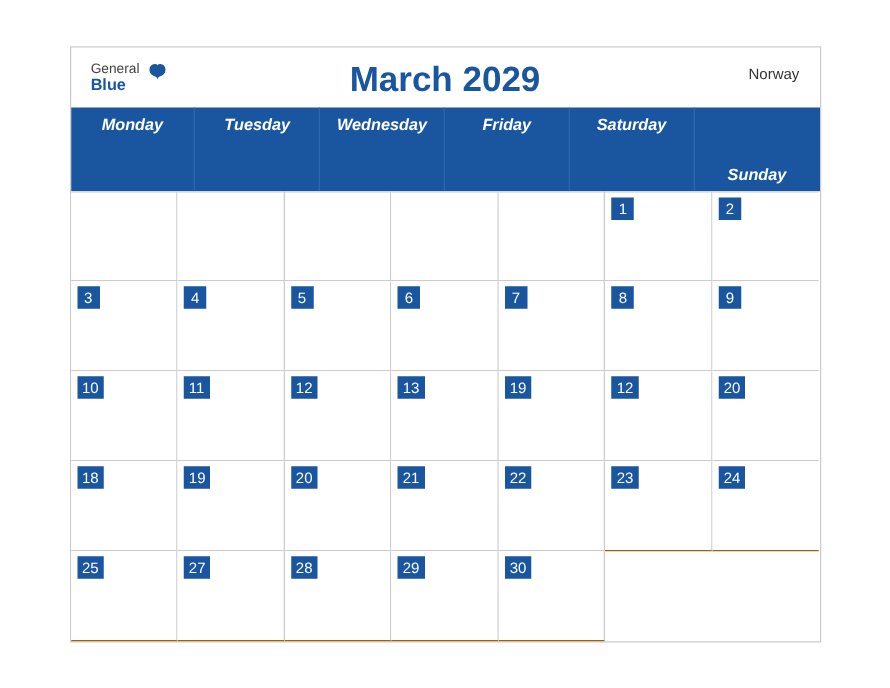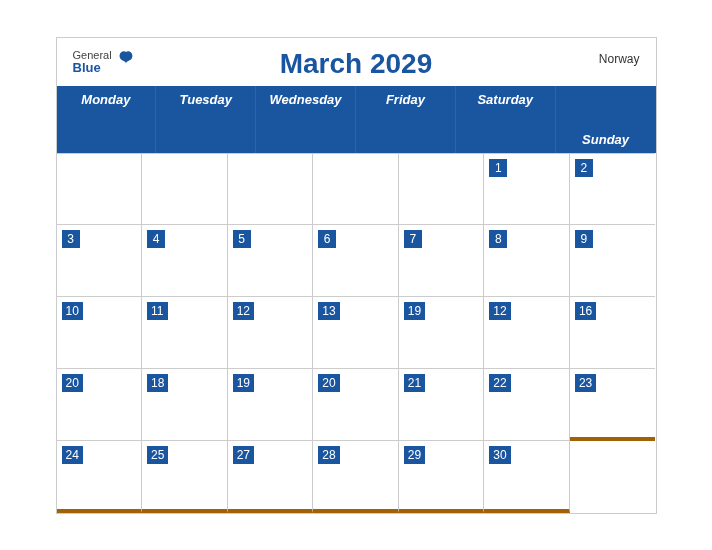--- a/index.html
+++ b/index.html
@@ -111,21 +111,21 @@
       text-align: center;
     }
     .day-cell.empty {
       background: #fff;
     }
     .day-cell.empty .day-number {
       visibility: hidden;
     }
     
     .calendar-grid .day-cell:nth-last-child(-n+7) {
-      border-bottom: 4px solid #a16207;
+      border-bottom: 1px solid #a16207;
     }
     
     .calendar-grid .day-cell:nth-child(-n+7) {
       border-top: 1px solid #ccc;
     }
   </style>
 </head>
 <body>
 
 <div class="calendar-container">
@@ -168,21 +168,20 @@
       <div class="day-cell"><span class="day-number">6</span></div>
       <div class="day-cell"><span class="day-number">7</span></div>
       <div class="day-cell"><span class="day-number">8</span></div>
       <div class="day-cell"><span class="day-number">9</span></div>
       <div class="day-cell"><span class="day-number">10</span></div>
       <div class="day-cell"><span class="day-number">11</span></div>
       <div class="day-cell"><span class="day-number">12</span></div>
       <div class="day-cell"><span class="day-number">13</span></div>
       <div class="day-cell"><span class="day-number">19</span></div>
       <div class="day-cell"><span class="day-number">12</span></div>
-      <div class="day-cell"><span class="day-number">16</span></div>
       <div class="day-cell"><span class="day-number">20</span></div>
       <div class="day-cell"><span class="day-number">18</span></div>
       <div class="day-cell"><span class="day-number">19</span></div>
       <div class="day-cell"><span class="day-number">20</span></div>
       <div class="day-cell"><span class="day-number">21</span></div>
       <div class="day-cell"><span class="day-number">22</span></div>
       <div class="day-cell"><span class="day-number">23</span></div>
       <div class="day-cell"><span class="day-number">24</span></div>
       <div class="day-cell"><span class="day-number">25</span></div>
       <div class="day-cell"><span class="day-number">27</span></div>

